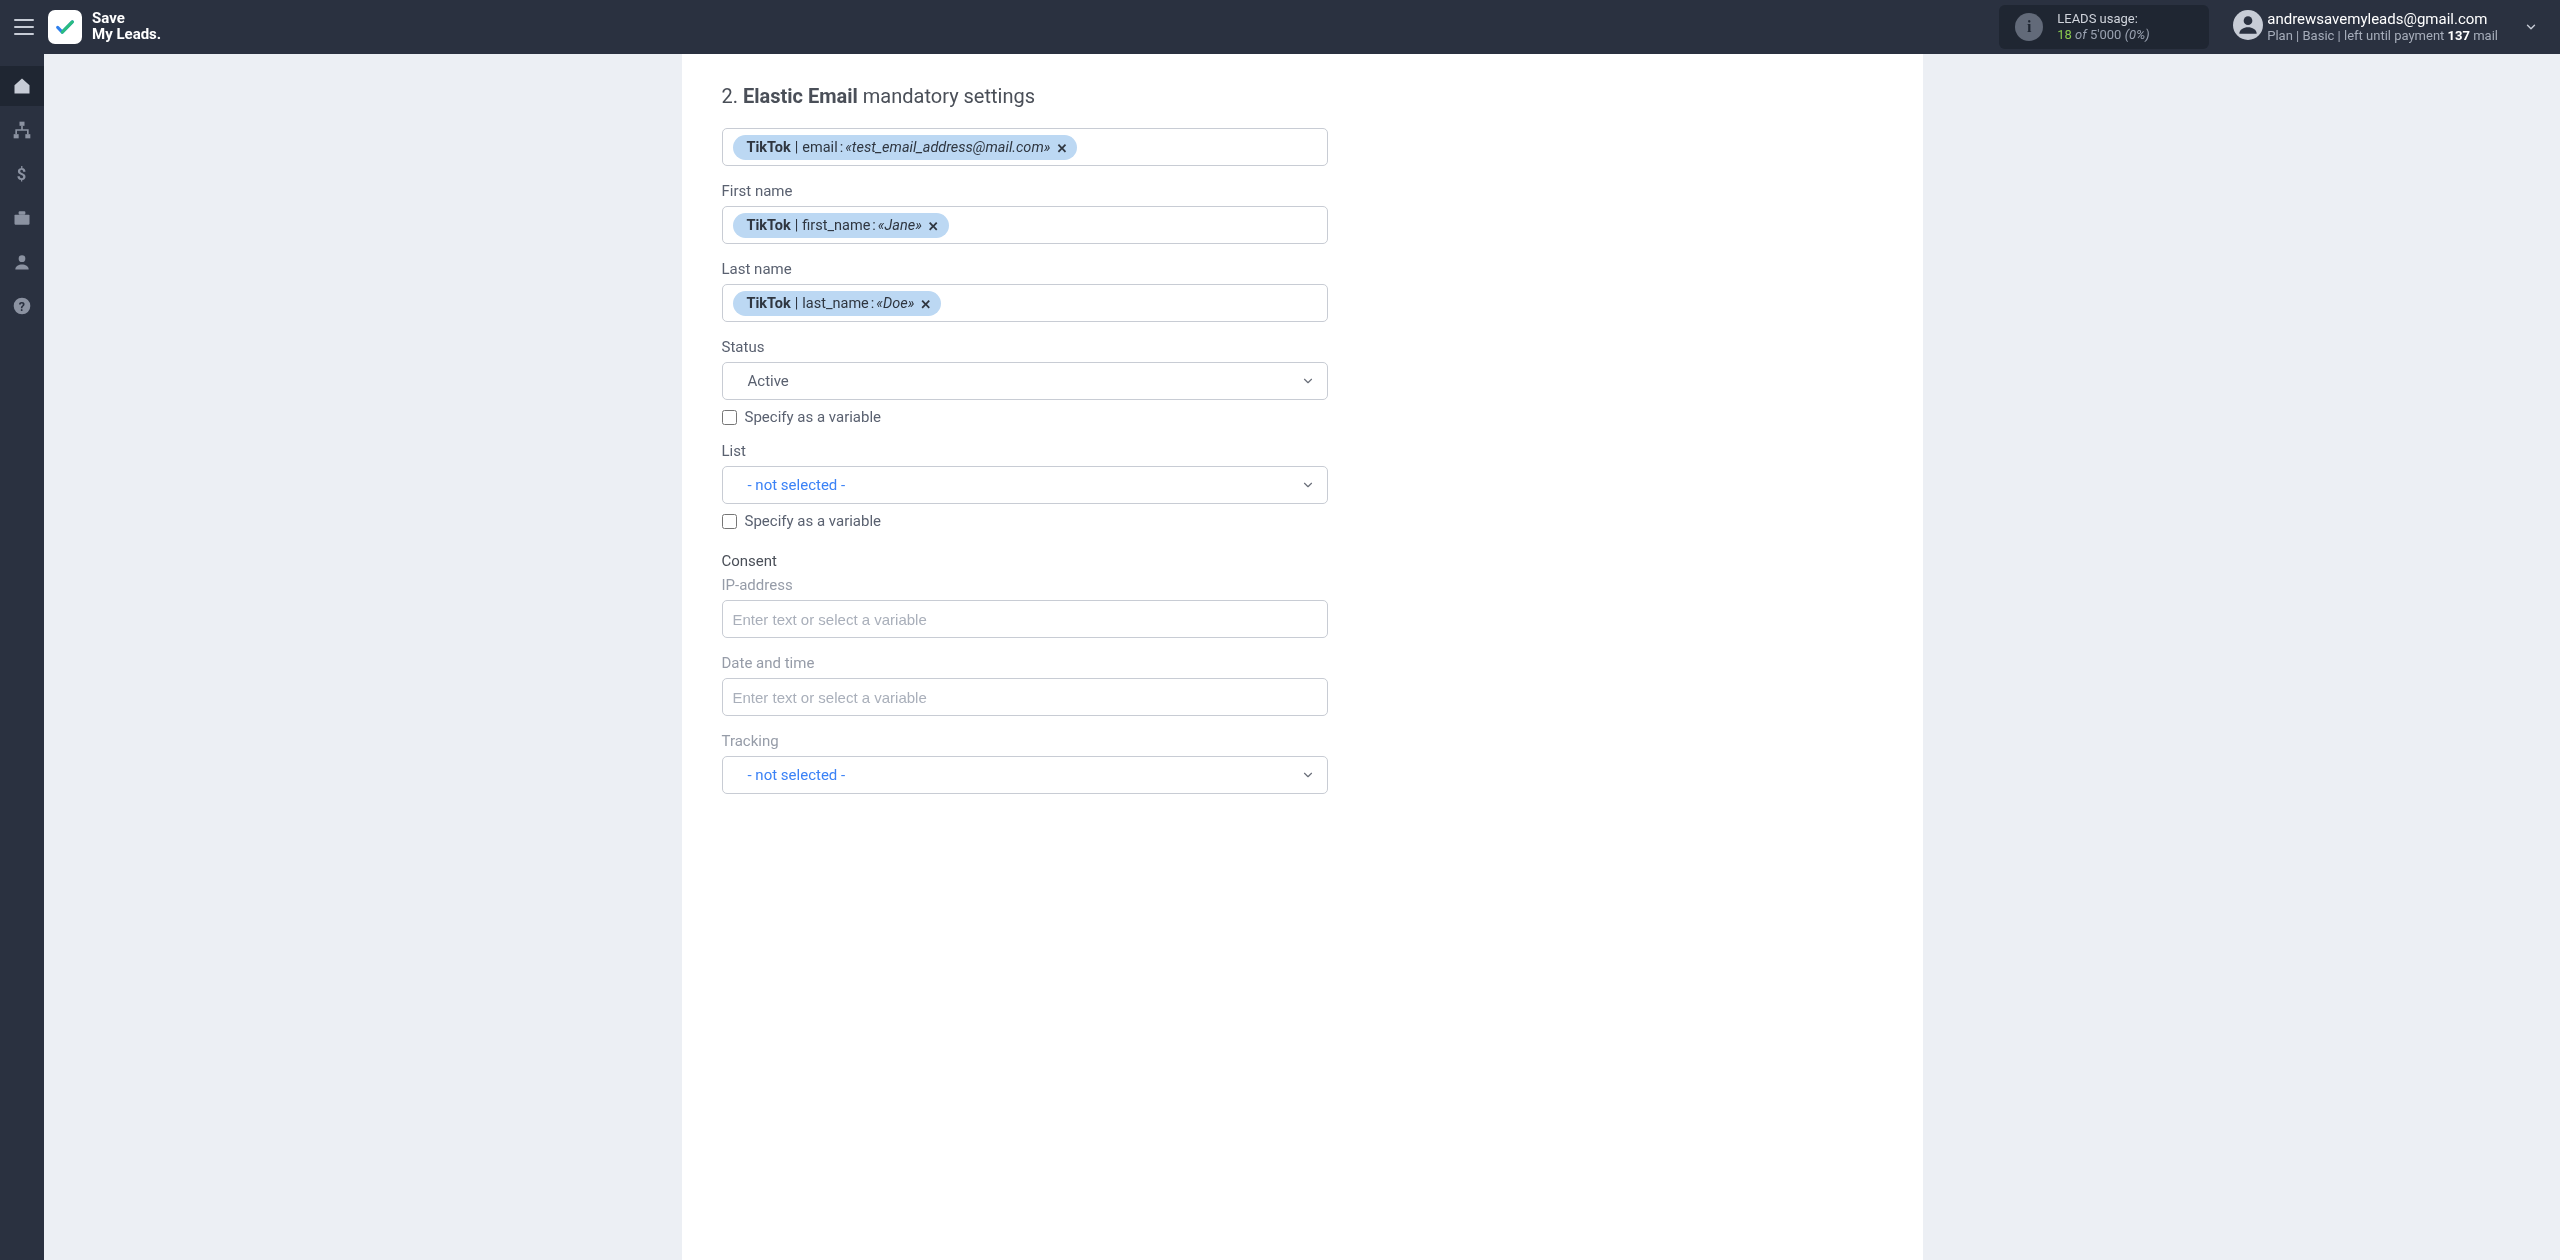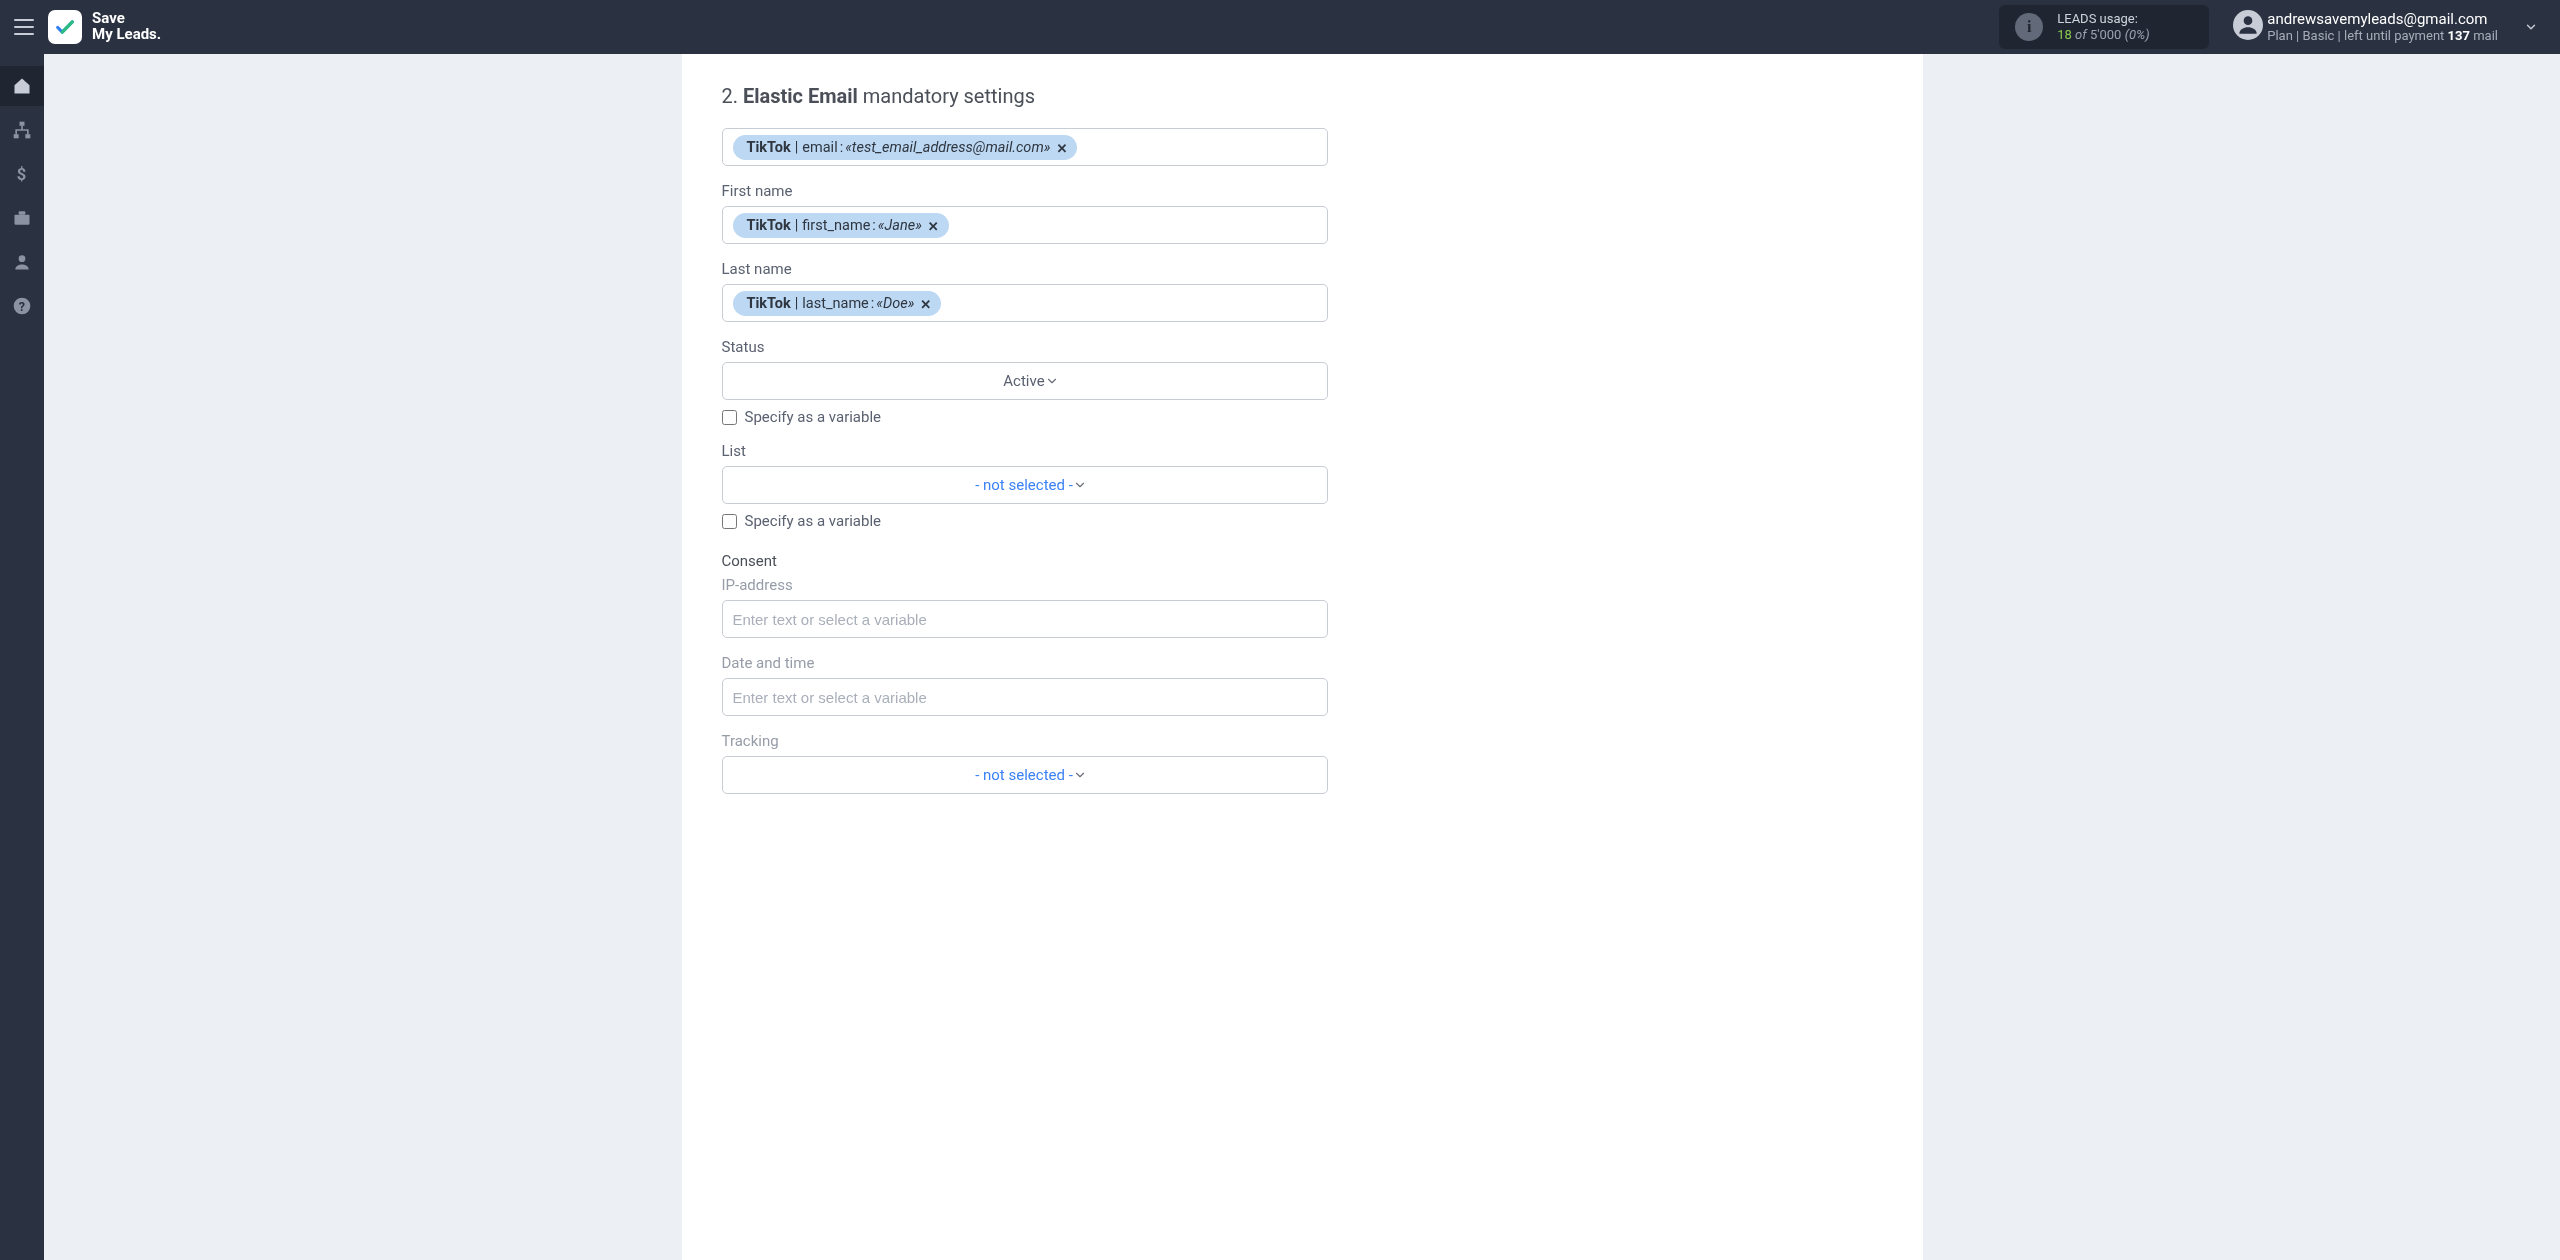--- a/index.html
+++ b/index.html
@@ -138,21 +138,21 @@
     display:inline-flex; align-items:flex-end; gap:2px;
     font-size:14.5px;
     color:#2f3640;
   }
   .token .src { font-weight:700; }
   .token .sep { color:#2f3640; margin:0 2px; }
   .token .fld { }
   .token .val { font-style:italic; }
   .token-remove { font-weight:900; margin-left:4px; cursor:pointer; font-size:13px; }
 
-  .selectbox { justify-content:center; cursor:pointer; padding-right:12px;padding-left:25px; }
+  .selectbox { justify-content:space-between; cursor:pointer; padding-right:12px;padding-left:25px; }
   .selectbox .sel-text { color:#5a6170; }
   .selectbox .sel-text.placeholder { color:#3b82f6; }
   .chevron { color:#6a6f7a; }
 
   .chk-row { display:flex; align-items:center; gap:8px; margin-top:8px; font-size:15px; color:#5a6170; }
   .chk-row input[type=checkbox] { width:15px; height:15px; accent-color:#5a6170; cursor:pointer; }
 
   .subheading { font-size:15px; color:#4a4f58; margin:22px 0 6px 0; font-weight:400; }
 
   

